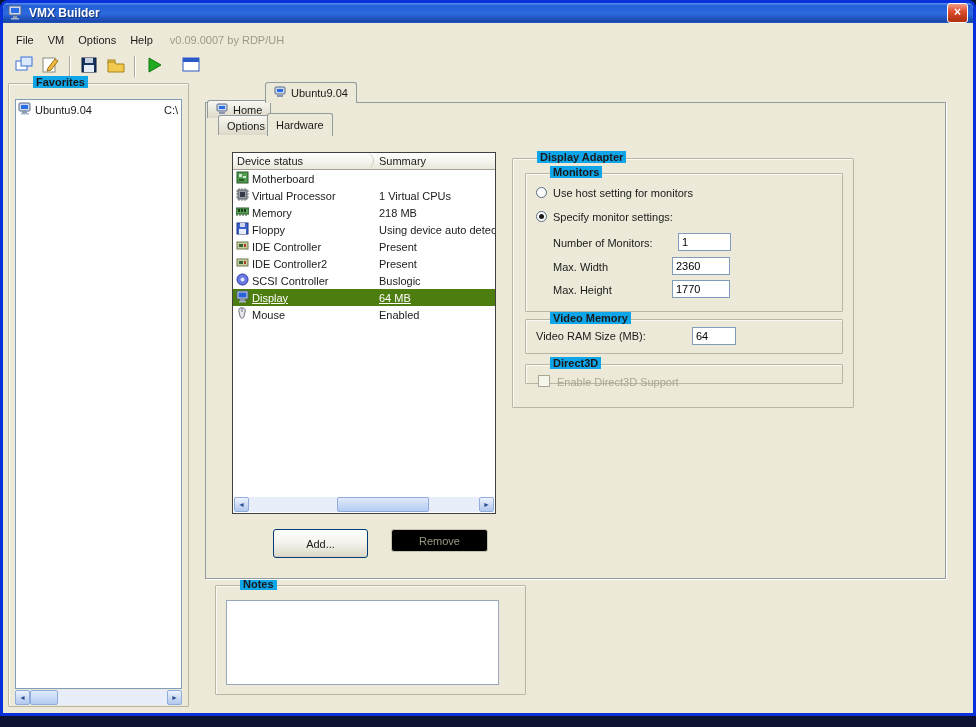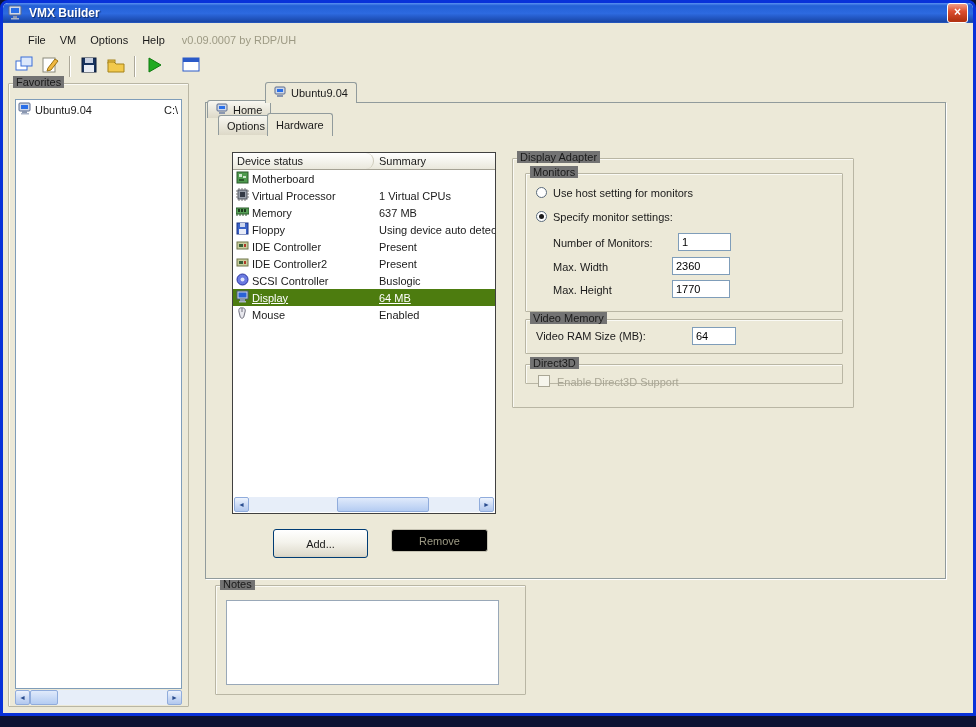--- a/index.html
+++ b/index.html
@@ -13,33 +13,33 @@
     background:linear-gradient(180deg,#5a90f2 0%,#2360d6 14%,#2d6ae0 52%,#1846a8 94%,#2a5ec8 100%);
     display:flex; align-items:center; padding:0 5px; border-radius:5px 5px 0 0; }
   .title-text { color:#fff; font-weight:bold; font-size:12px; margin-left:5px; flex:1;
     text-shadow:1px 1px 1px #0a2a6a; }
   .close-btn { width:21px; height:20px; border:1px solid #fff; border-radius:3px;
     background:linear-gradient(180deg,#f0a088,#dd4f30 40%,#b43312 90%);
     color:#fff; font-size:12px; line-height:17px; text-align:center; font-weight:bold; }
 
   
   .menubar { position:absolute; left:0; top:26px; right:0; height:22px;
-    display:flex; align-items:center; padding-left:20px; }
+    display:flex; align-items:center; padding-left:8px; }
   .menu-item { padding:2px 9px 2px 5px; }
   .menu-version { color:#9D9A84; margin-left:8px; }
   .toolbar { position:absolute; left:0; top:48px; right:0; height:30px;
     display:flex; align-items:center; padding-left:7px; }
   .tool-btn { width:27px; height:26px; display:flex; align-items:center; justify-content:center; }
   .tool-sep { width:1px; height:21px; background:#ACA899; box-shadow:1px 0 0 #fff; margin:0 5px; }
   .tool-gap { width:10px; }
 
   
   .gbox { position:absolute; border:1px solid #B9B6A4; border-radius:1px;
     box-shadow:inset 1px 1px 0 rgba(255,255,255,.75); }
-  .glabel { position:absolute; top:-8px; left:4px; background:#737373; padding:0 3px; white-space:nowrap; }
+  .glabel { position:absolute; top:-8px; left:24px; background:#0ea5e9; padding:0 3px; white-space:nowrap;font-weight:bold; }
 
   
   #favorites { left:5px; top:80px; width:181px; height:624px; }
   .fav-list { position:absolute; left:6px; top:15px; width:167px; height:590px;
     background:#fff; border:1px solid #7F9DB9; }
   .fav-item { display:flex; align-items:center; height:18px; padding:1px 2px 0 2px; }
   .fav-name { margin-left:3px; flex:1; }
   .fav-path { margin-right:1px; }
 
   
@@ -259,21 +259,21 @@
       <span class="dl-c1">
           <span><svg width="13" height="13">
               <rect x="0" y="3" width="13" height="6" fill="#58a058" stroke="#2a5a2a"></rect>
               <rect x="2" y="4" width="2" height="3" fill="#1d3d1d"></rect>
               <rect x="5" y="4" width="2" height="3" fill="#1d3d1d"></rect>
               <rect x="8" y="4" width="2" height="3" fill="#1d3d1d"></rect>
               <path d="M1 9v2M4 9v2M7 9v2M10 9v2" stroke="#2a5a2a"></path>
             </svg></span>
           <span>Memory</span>
         </span>
-      <span class="dl-c2">637 MB</span>
+      <span class="dl-c2">218 MB</span>
     </div>
     <div class="dl-row">
       <span class="dl-c1">
           <span><svg width="13" height="13">
               <rect x="1" y="1" width="11" height="11" fill="#3a62c8" stroke="#1a3488"></rect>
               <rect x="4" y="1" width="5" height="4" fill="#cdd6ee"></rect>
               <rect x="3" y="7" width="7" height="5" fill="#e8ecf8"></rect>
             </svg></span>
           <span>Floppy</span>
         </span>

